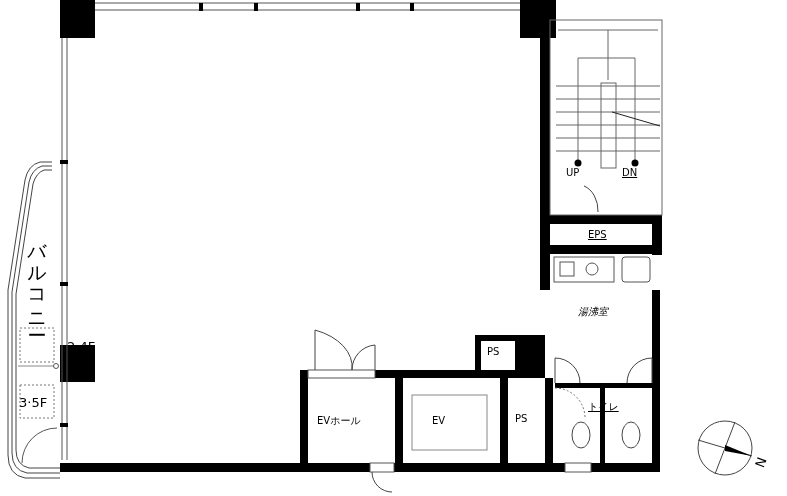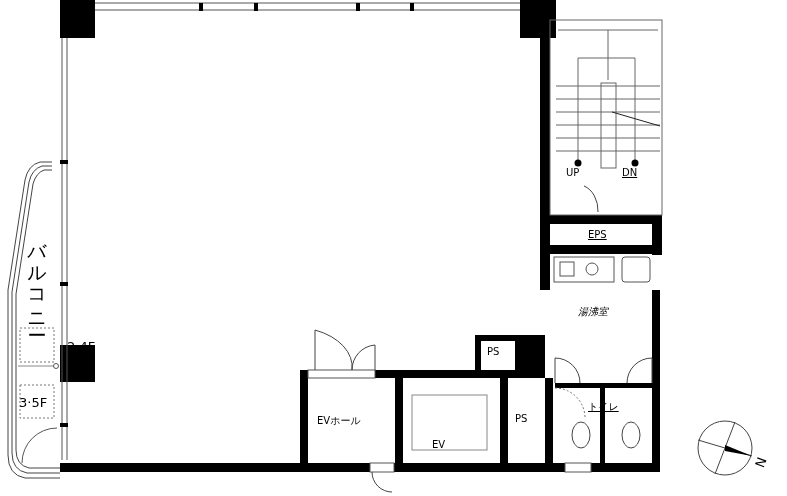--- a/index.html
+++ b/index.html
@@ -124,14 +124,14 @@
 <div class="lbl small" style="left:19px;top:340px;margin-left:48px;">2·4F</div>
 <div class="lbl small" style="left:19px;top:396px;">3·5F</div>
 <div class="lbl" style="left:566px;top:168px;">UP</div>
 <div class="lbl" style="left:622px;top:168px;text-decoration:underline;">DN</div>
 <div class="lbl" style="left:588px;top:230px;text-decoration:underline;">EPS</div>
 <div class="lbl" style="left:578px;top:307px;font-style:italic;">湯沸室</div>
 <div class="lbl" style="left:487px;top:347px;">PS</div>
 <div class="lbl" style="left:515px;top:414px;">PS</div>
 <div class="lbl" style="left:588px;top:402px;text-decoration:underline;">トイレ</div>
 <div class="lbl" style="left:317px;top:416px;">EVホール</div>
-<div class="lbl" style="left:432px;top:416px;margin-top:24px;">EV</div>
+<div class="lbl" style="left:432px;top:416px;">EV</div>
 <div class="lbl small" style="left:756px;top:456px;transform:rotate(-70deg);">N</div>
 
 </body></html>

